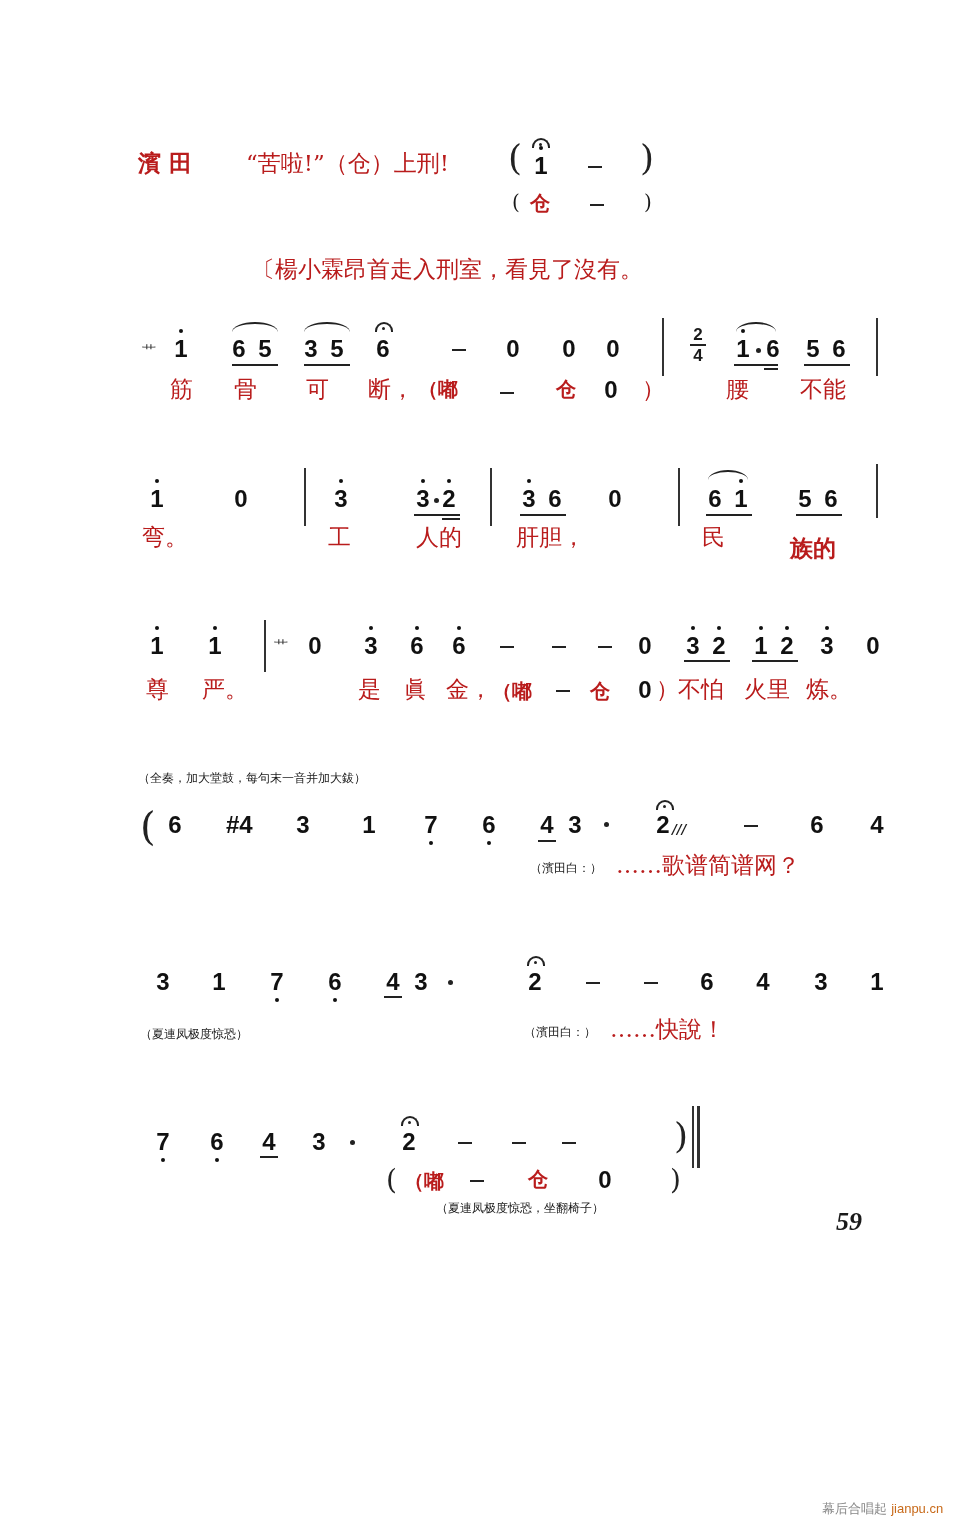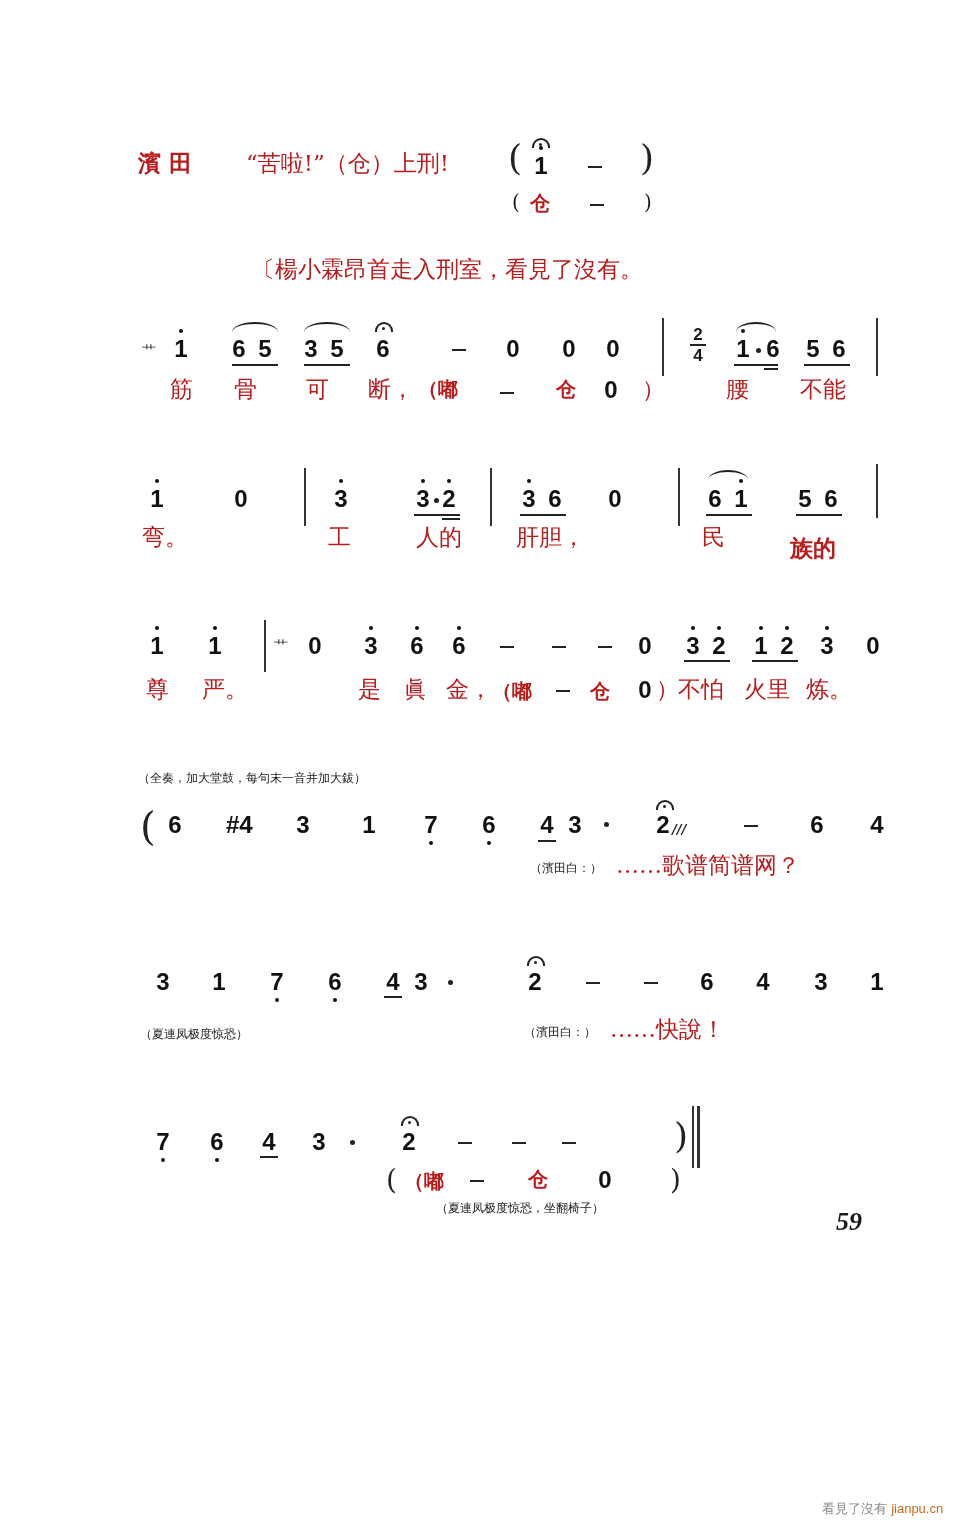--- a/index.html
+++ b/index.html
@@ -213,13 +213,13 @@
 
 <div class="paren" style="left:386px;top:1160px;font-size:28px;">(</div>
 <div class="lyric" style="left:404px;top:1168px;font-weight:bold;font-size:20px;">（嘟</div>
 <div class="dash" style="left:470px;top:1180px;"></div>
 <div class="lyric" style="left:528px;top:1166px;font-weight:bold;font-size:20px;">仓</div>
 <div class="note" style="left:594px;top:1168px;"><span>0</span></div>
 <div class="paren" style="left:670px;top:1160px;font-size:28px;">)</div>
 <div class="small" style="left:390px;top:1198px;margin-left:46px;">（夏連凤极度惊恐，坐翻椅子）</div>
 
 <div class="pageno" style="left:836px;top:1176px;margin-top:31px;">59</div>
-<div class="wm" style="left:822px;top:1500px;"><span>看見了沒有</span> <span class="url">jianpu.cn</span></div>
+<div class="wm" style="left:822px;top:1500px;"><span>幕后合唱起</span> <span class="url">jianpu.cn</span></div>
 
 </body></html>

